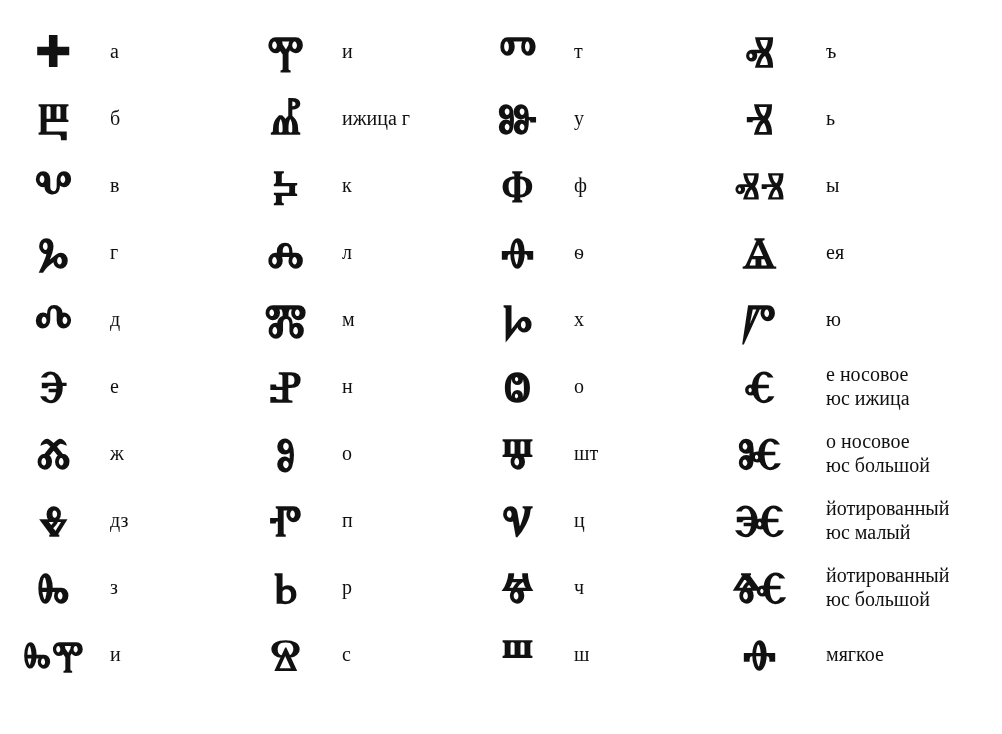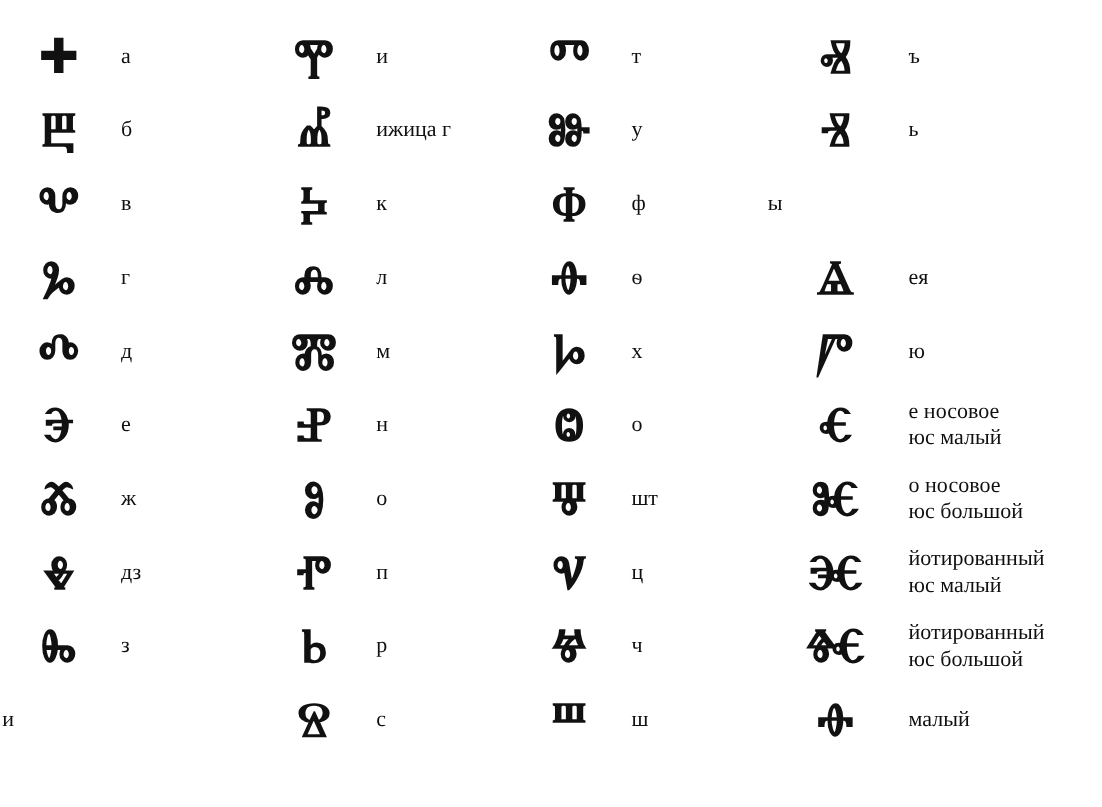--- a/index.html
+++ b/index.html
@@ -122,20 +122,23 @@
       </div>
       <div class="label">дз</div>
     </div>
     <div class="row">
       <div class="glyph-cell">
         <span class="glyph">Ⰸ</span>
       </div>
       <div class="label">з</div>
     </div>
     <div class="row">
+      <div class="glyph-cell">
+        <span class="glyph small">ⰈⰉ</span>
+      </div>
       <div class="label">и</div>
     </div>
   </div>
 
   <div class="column col-2">
     <div class="row">
       <div class="glyph-cell">
         <span class="glyph">Ⰹ</span>
       </div>
       <div class="label">и</div>
@@ -266,40 +269,43 @@
       </div>
       <div class="label">ъ</div>
     </div>
     <div class="row">
       <div class="glyph-cell">
         <span class="glyph">Ⱐ</span>
       </div>
       <div class="label">ь</div>
     </div>
     <div class="row">
+      <div class="glyph-cell">
+        <span class="glyph small">ⰟⰠ</span>
+      </div>
       <div class="label">ы</div>
     </div>
     <div class="row">
       <div class="glyph-cell">
         <span class="glyph">Ⱑ</span>
       </div>
       <div class="label">ея</div>
     </div>
     <div class="row">
       <div class="glyph-cell">
         <span class="glyph">Ⱓ</span>
       </div>
       <div class="label">ю</div>
     </div>
     <div class="row">
       <div class="glyph-cell">
         <span class="glyph">Ⱔ</span>
       </div>
       <div class="label">е носовое
-юс малый</div>
+юс ижица</div>
     </div>
     <div class="row">
       <div class="glyph-cell">
         <span class="glyph">Ⱘ</span>
       </div>
       <div class="label">о носовое
 юс большой</div>
     </div>
     <div class="row">
       <div class="glyph-cell">
@@ -312,17 +318,17 @@
       <div class="glyph-cell">
         <span class="glyph">Ⱙ</span>
       </div>
       <div class="label">йотированный
 юс большой</div>
     </div>
     <div class="row">
       <div class="glyph-cell">
         <span class="glyph">Ⱚ</span>
       </div>
-      <div class="label">малый</div>
+      <div class="label">мягкое</div>
     </div>
   </div>
 
 </div>
 
 </body></html>

